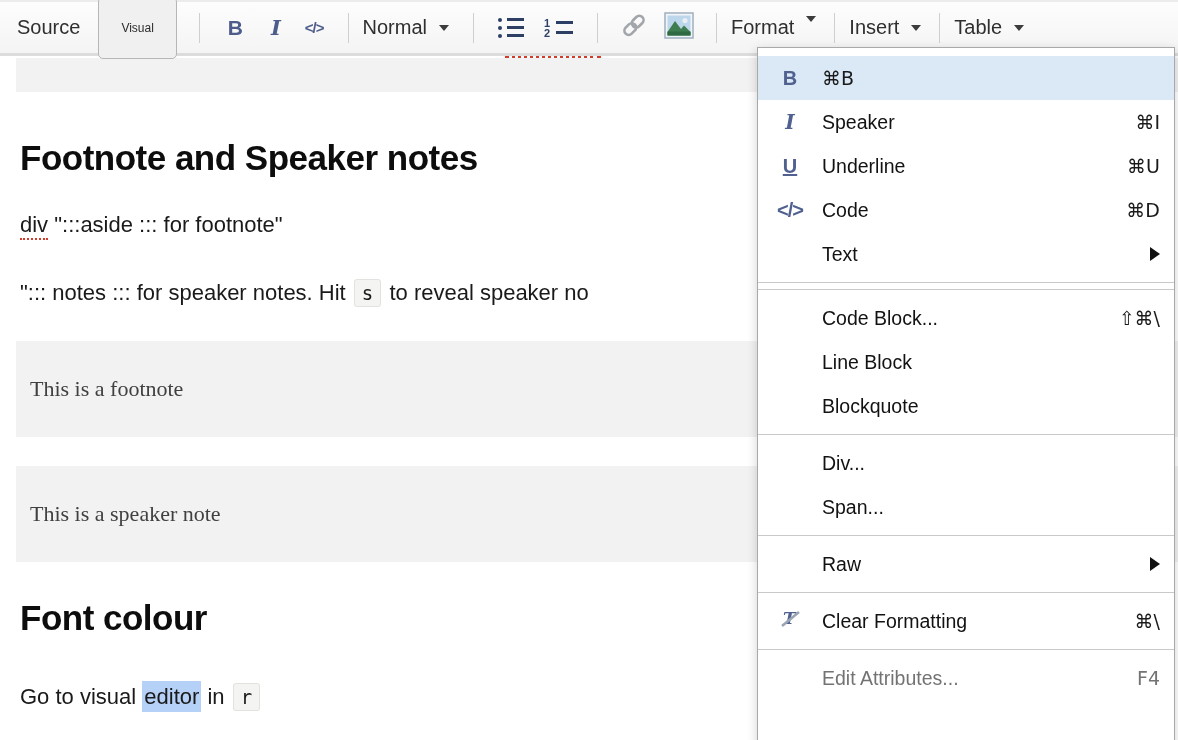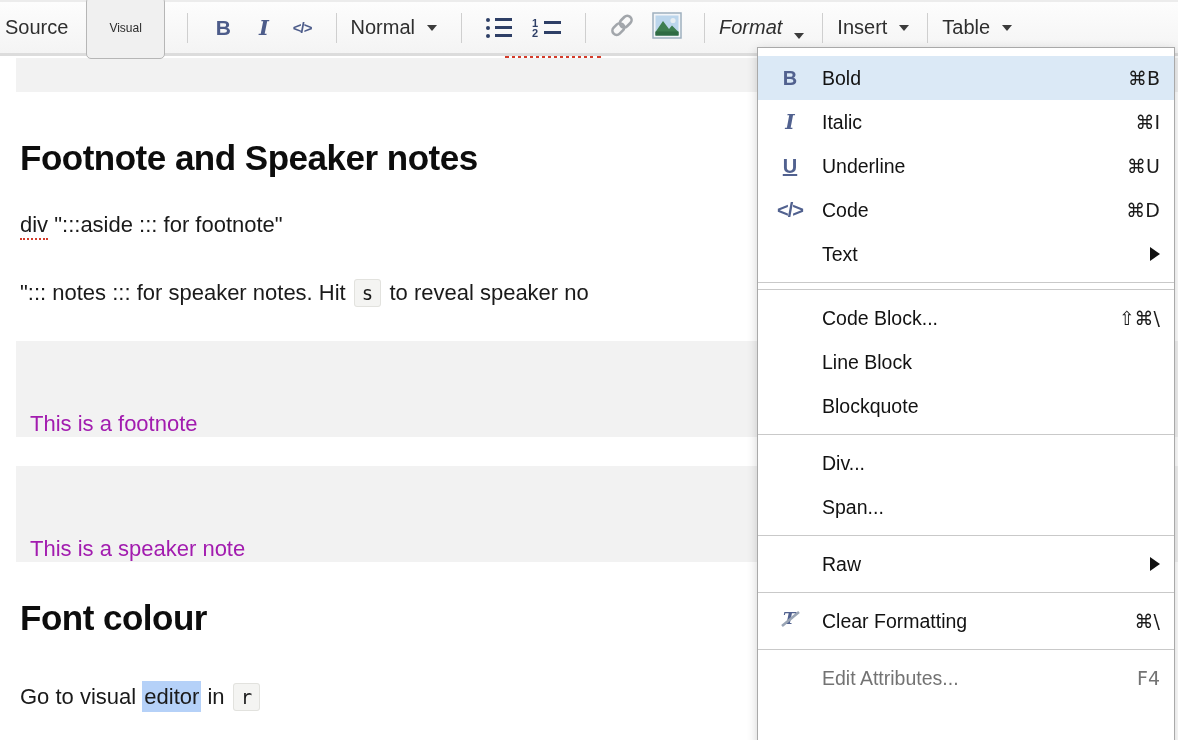--- a/index.html
+++ b/index.html
@@ -30,21 +30,21 @@
   .spell-remnant { position:absolute; left:505px; top:55px; width:96px; border-top:3px dotted #d43b2a; }
   h1 { position:absolute; left:20px; font-size:35px; font-weight:700; color:#0d0d0d; letter-spacing:-0.5px; }
   .h1a { top:138px; } .h1b { top:598px; }
   .para { position:absolute; left:20px; font-size:22px; color:#1a1a1a; white-space:nowrap; }
   .p1 { top:212px; } .p2 { top:280px; } .p3 { top:684px; }
   .misspell { border-bottom:2px dotted #d43b2a; padding-bottom:1px; }
   .codechip { font-family:"DejaVu Sans Mono", monospace; font-size:19px; background:#f4f4f2;
               border:1px solid #e2e2de; border-radius:3px; padding:2px 7px; margin:0 2px; }
   .selection { background:#b5d1f8; padding:3px 2px;text-align:right; }
   .callout { position:absolute; left:16px; width:1162px; height:96px; background:#f2f2f2;
-             display:flex; align-items:flex-end; padding-left:14px; font-size:22px; color:#a21caf; }
+             display:flex; align-items:center; padding-left:14px; font-size:22px; color:#404040;font-family:Liberation Serif, serif; }
   .c1 { top:341px; } .c2 { top:466px; }
 
   
   .menu { position:absolute; left:757px; top:47px; width:418px; height:700px; z-index:10;
           background:#fff; border:1px solid #a9a9a9; box-shadow:0 3px 10px rgba(0,0,0,.18);
           padding-top:8px; font-size:19.5px; color:#121212; }
   .mi { height:44px; display:flex; align-items:center; padding-right:14px; }
   .mi.hl { background:#dbe9f6; }
   .mi .ic { width:64px; flex:none; text-align:center; color:#51618f; font-weight:bold; font-size:20px; }
   .mi .lbl { flex:1; }
@@ -54,21 +54,21 @@
                border-left:10px solid #111; }
   .msep { border-top:1px solid #c9c9c9; margin:6px 0; }
   .ic-italic { font-style:italic; font-family:"DejaVu Serif", serif; }
   .ic-underline { text-decoration:underline; }
   .ic-code, .tb-code { font-size:15px; letter-spacing:-1px; }
 </style>
 </head>
 <body>
 
 <div class="toolbar">
-  <span class="tb-text" style="margin-left:5px;">Source</span>
+  <span class="tb-text" style="margin-left:17px;">Source</span>
   <span class="visual-btn">Visual</span>
   <span class="tb-sep" style="margin-left:22px;"></span>
   <span class="tb-icon" style="margin:0 14px; font-size:21px;">B</span>
   <span class="tb-icon ic-italic" style="margin:0 14px; font-size:21px;">I</span>
   <span class="tb-icon tb-code" style="margin:0 10px;">&lt;/&gt;</span>
   <span class="tb-sep"></span>
   <span style="display:flex;align-items:center;">
     <span class="tb-text">Normal</span>
     <span class="caret"></span>
   </span>
@@ -109,21 +109,21 @@
   <span style="margin:0 8px;">
     <svg width="30" height="27" viewBox="0 0 30 27">
       <rect x="1" y="1" width="28" height="25" fill="#f2f5f8" stroke="#9fb0bf" stroke-width="1.5"></rect>
       <rect x="3.5" y="3.5" width="23" height="20" fill="#bcd6ec"></rect>
       <circle cx="21" cy="8.5" r="2.6" fill="#e8eef2"></circle>
       <polygon points="3.5,20 11,9 17,17 20,13.5 26.5,20 26.5,23.5 3.5,23.5" fill="#3d7d4f"></polygon>
       <rect x="3.5" y="19.5" width="23" height="4" fill="#2f6b42"></rect>
     </svg>
   </span>
   <span class="tb-sep"></span>
-  <span style="display:flex;align-items:flex-end;margin-right:4px;font-style:italic;">
+  <span style="display:flex;align-items:flex-start;margin-right:4px;">
     <span class="tb-text">Format</span>
     <span class="caret"></span>
   </span>
   <span class="tb-sep"></span>
   <span style="display:flex;align-items:center;margin-right:4px;">
     <span class="tb-text">Insert</span>
     <span class="caret"></span>
   </span>
   <span class="tb-sep"></span>
   <span style="display:flex;align-items:center;">
@@ -151,27 +151,26 @@
 
   <h1 class="h1b">Font colour</h1>
 
   <div class="para p3"><span>Go to visual </span><span class="selection">editor</span><span> in </span><span class="codechip">r</span></div>
 </div>
 
 <div class="menu">
 
   <div class="mi hl">
     <span class="ic">B</span>
-    <span class="lbl">Bold</span>
     <span class="sc">⌘B</span>
   </div>
 
   <div class="mi">
     <span class="ic ic-italic">I</span>
-    <span class="lbl">Italic</span>
+    <span class="lbl">Speaker</span>
     <span class="sc">⌘I</span>
   </div>
 
   <div class="mi">
     <span class="ic ic-underline">U</span>
     <span class="lbl">Underline</span>
     <span class="sc">⌘U</span>
   </div>
 
   <div class="mi">

